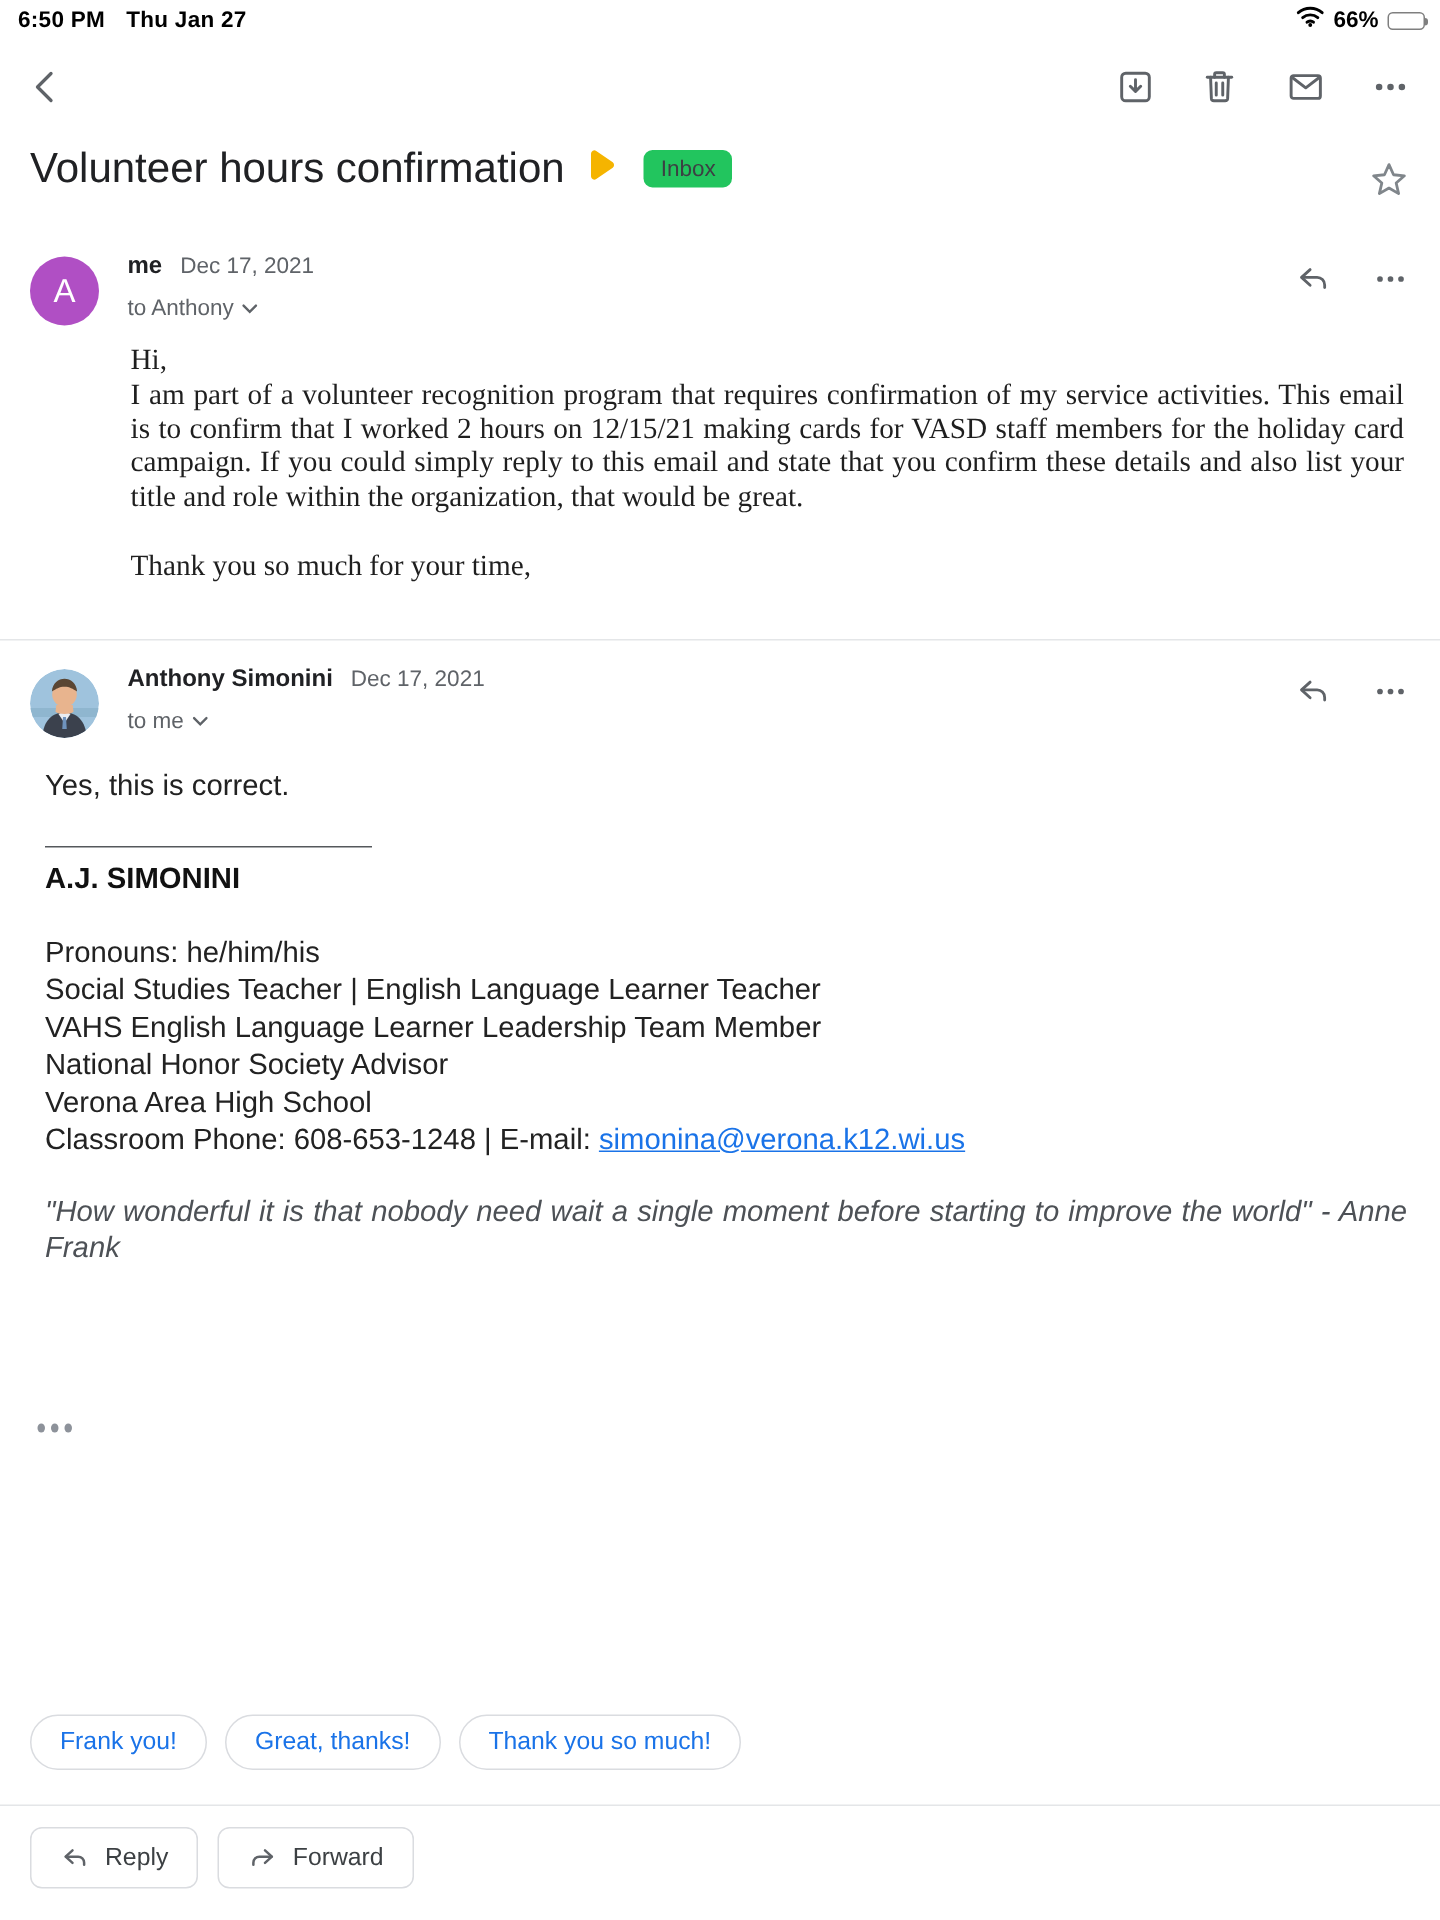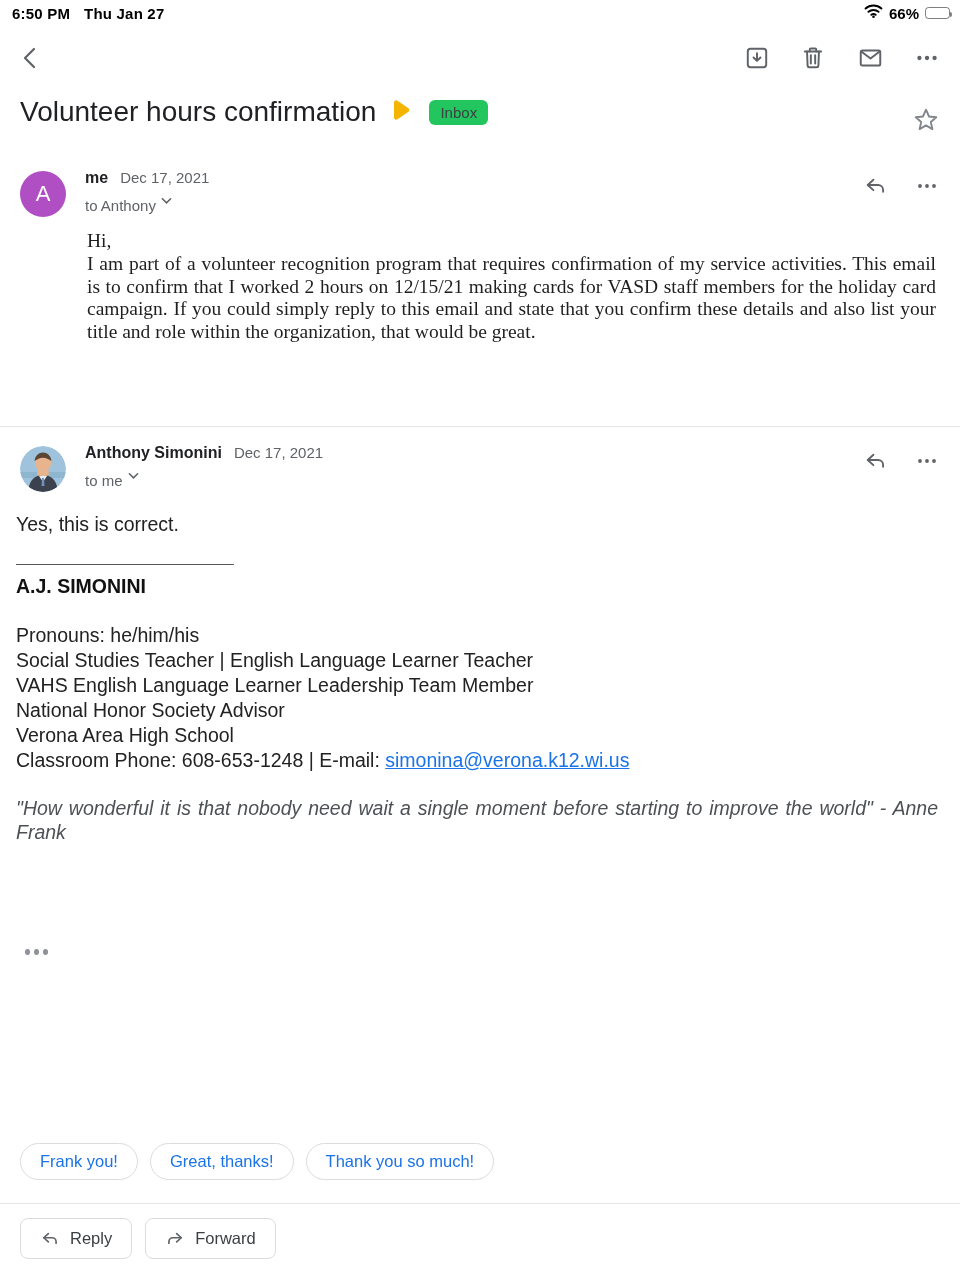--- a/index.html
+++ b/index.html
@@ -33,31 +33,31 @@
   .inbox-chip { margin-left:10px; background:#22c55e; color:#3c4043; font-size:15px; font-weight:500;
     padding:4px 11px; border-radius:6px; }
   .star-btn { position:absolute; top:104px; right:18px; width:32px; height:32px; display:flex; align-items:center; justify-content:center; cursor:pointer; }
 
   
   .avatar-circle { position:absolute; width:46px; height:46px; border-radius:50%; display:flex; align-items:center; justify-content:center;
     color:#fff; font-size:22px; font-weight:400; }
   .sender-line { position:absolute; left:85px; display:flex; align-items:baseline; gap:12px; }
   .sender-name { font-size:16px; font-weight:700; color:#202124; }
   .msg-date { font-size:15px; color:#5f6368; }
-  .recipient-line { position:absolute; left:85px; font-size:15px; color:#5f6368; display:flex; gap:5px; cursor:pointer; }
+  .recipient-line { position:absolute; left:85px; font-size:15px; color:#5f6368; display:flex; align-items:center; gap:5px; cursor:pointer; }
 
   
   .serif-body { position:absolute; left:87px; width:849px; font-family:"Liberation Serif","DejaVu Serif",serif;
     font-size:19.5px; line-height:22.8px; color:#1f1f1f; }
   .serif-body .para { text-align:justify; }
   .serif-body .closing-block { margin-top:23px; }
 
   .divider { position:absolute; left:0; right:0; height:1px; background:#e4e6e8; }
 
-  .sans-body { position:absolute; left:16px; right:22px; font-size:19.5px; line-height:25px; color:#222; }
+  .sans-body { position:absolute; left:30px; right:22px; font-size:19.5px; line-height:25px; color:#222; }
   .sig-rule { width:218px; border-bottom:1.5px solid #55585c; margin-top:27px; }
   .sig-name { font-size:19.5px; font-weight:700; color:#111; margin-top:9px; }
   .sig-lines { margin-top:24px; white-space:pre-line; }
   .email-link { color:#1a73e8; text-decoration:underline; cursor:pointer; }
   .quote { margin-top:23px; font-style:italic; color:#4d5156; text-align:justify; line-height:24px; }
 
   .trimmed-dots { position:absolute; left:21px; top:945px; display:flex; gap:4px; cursor:pointer; padding:4px; }
   .trimmed-dots i { width:5px; height:6px; border-radius:50%; background:#8d929a; }
 
   
@@ -166,20 +166,21 @@
       <circle cx="5" cy="12" r="1.9"></circle>
       <circle cx="12" cy="12" r="1.9"></circle>
       <circle cx="19" cy="12" r="1.9"></circle>
     </svg>
 </div>
 
 <div class="serif-body" style="top:230px;">
   <div>Hi,</div>
   <div class="para">I am part of a volunteer recognition program that requires confirmation of my service activities. This email is to confirm that I worked 2 hours on 12/15/21 making cards for VASD staff members for the holiday card campaign. If you could simply reply to this email and state that you confirm these details and also list your title and role within the organization, that would be great.</div>
   <div class="closing-block">
+    <div>Thank you so much for your time,</div>
   </div>
 </div>
 
 <div class="divider" style="top:426px;"></div>
 
 <div class="avatar-circle" style="left:20px; top:446px; overflow:hidden;">
   <svg width="46" height="46" viewBox="0 0 46 46">
     <defs>
         <clipPath id="avclip">
           <circle cx="23" cy="23" r="23"></circle>

